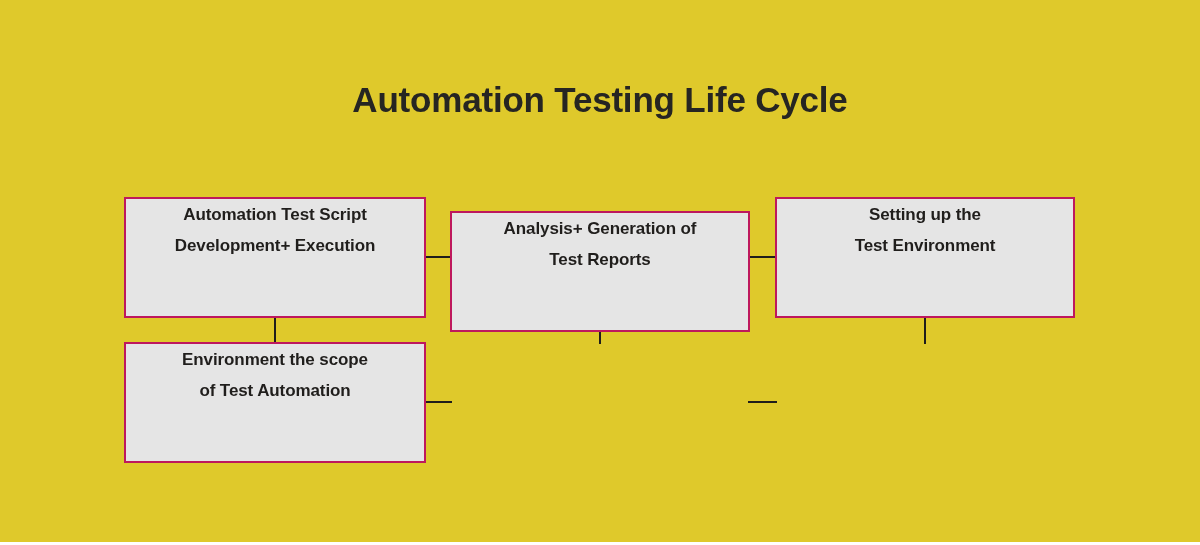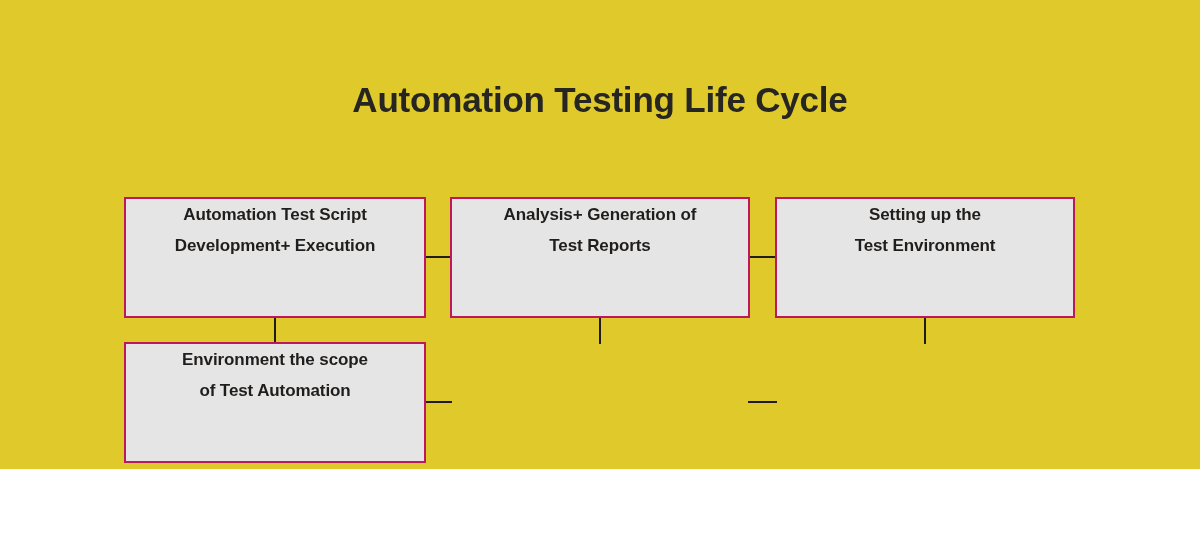--- a/index.html
+++ b/index.html
@@ -10,21 +10,21 @@
   body {
     width: 1200px;
     height: 545px;
     overflow: hidden;
     font-family: "Liberation Sans", sans-serif;
   }
 
   #canvas {
     position: relative;
     width: 1200px;
-    height: 469px;
+    height: 542px;
     background: #dfc92b;
     box-sizing: border-box;
   }
 
   
   #diagram-title {
     position: absolute;
     left: 0;
     top: 78px;
     width: 1200px;
@@ -62,21 +62,21 @@
     font-weight: bold;
     color: #201e1c;
     line-height: 31px;
     letter-spacing: -0.1px;
     padding: 0 10px;
     white-space: pre-line;
   }
 
   
   .col-1 { left: 124px; width: 302px; }
-  .col-2 { left: 450px; width: 300px; }
+  .col-2 { left: 450px; width: 300px; margin-top: 14px; }
   .col-3 { left: 775px; width: 300px; }
 
   .row-1 { top: 197px; height: 121px; }
   .row-2 { top: 342px; height: 121px; }
 
   
   .connector {
     position: absolute;
     background: #1f1d1b;
   }

